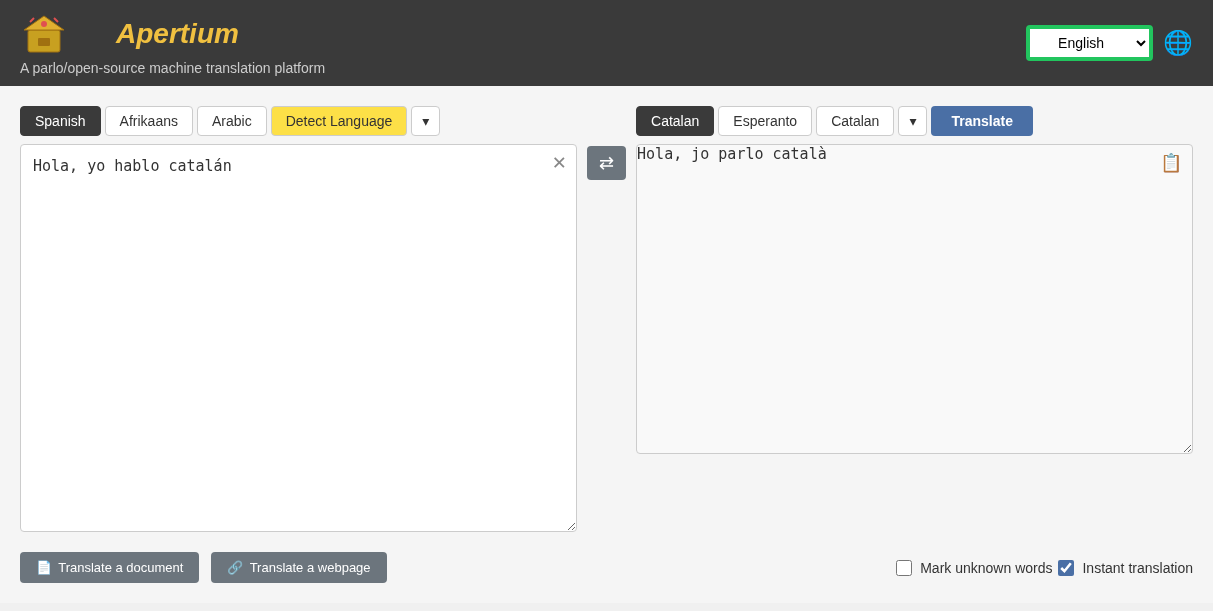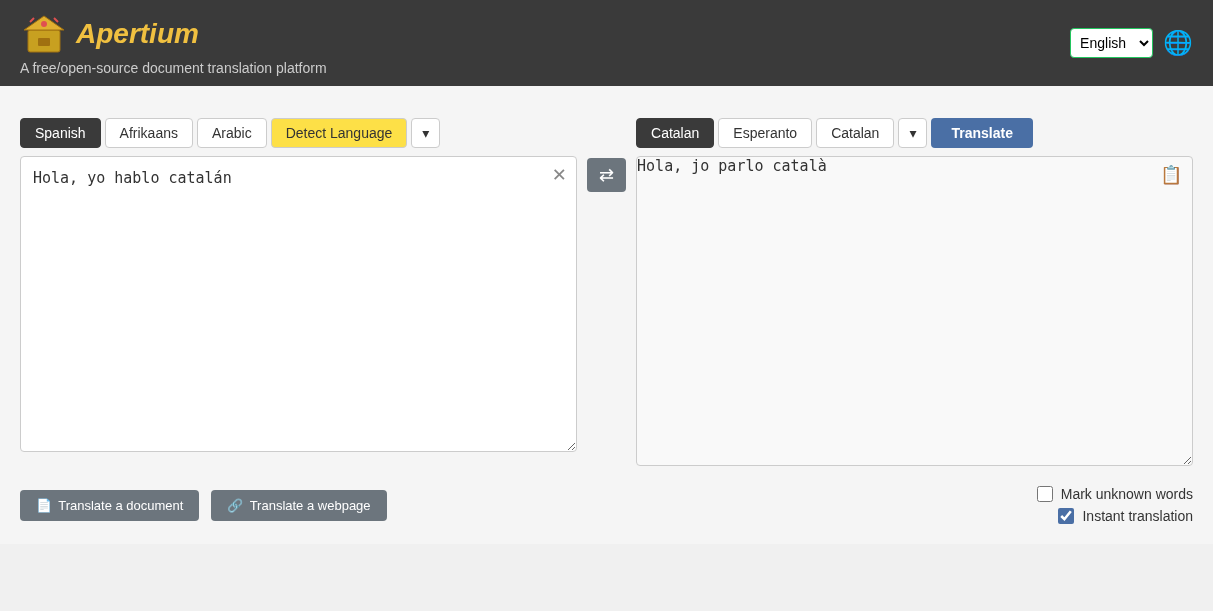--- a/index.html
+++ b/index.html
@@ -24,35 +24,36 @@
     }
     .logo-icon {
       width: 48px;
       height: 48px;
     }
     .logo-text {
       color: #f0c040;
       font-size: 28px;
       font-weight: bold;
       font-style: italic;
+      margin-left: 40px;
     }
     .tagline {
       color: #cccccc;
       font-size: 14px;
       margin-top: 2px;
     }
     .header-right {
       display: flex;
       align-items: center;
       gap: 10px;
     }
     .lang-select {
-      padding: 5px 5px;
-      font-size: 14px;
-      border: 1px solid #22c55e;
+      padding: 5px 24px;
+      font-size: 14px;
+      border: 4px solid #22c55e;
       border-radius: 4px;
       background: white;
       cursor: pointer;
     }
     .globe-icon {
       color: white;
       font-size: 24px;
       cursor: pointer;
     }
 
@@ -60,21 +61,20 @@
     .main {
       padding: 20px;
       background: #f5f5f5;
     }
 
     
     .translator-container {
       display: flex;
       gap: 10px;
       align-items: flex-start;
-      margin-top: 12px;
     }
 
     .left-panel {
       flex: 1;
     }
     .right-panel {
       flex: 1;
     }
 
     .lang-bar {
@@ -138,21 +138,21 @@
       cursor: pointer;
       font-weight: bold;
     }
 
     
     .source-textarea-wrapper {
       position: relative;
     }
     .source-textarea {
       width: 100%;
-      height: 296px;
+      height: 388px;
       padding: 12px;
       font-size: 15px;
       border: 1px solid #ccc;
       border-radius: 4px;
       resize: both;
       background: white;
       color: #333;
       outline: none;
     }
     .clear-btn {
@@ -210,21 +210,20 @@
       color: white;
       border: none;
       border-radius: 4px;
       cursor: pointer;
       display: flex;
       align-items: center;
       gap: 6px;
     }
     .bottom-right {
       display: flex;
-      flex-direction: column;
       align-items: flex-end;
       gap: 6px;
     }
     .checkbox-row {
       display: flex;
       align-items: center;
       gap: 8px;
       font-size: 14px;
       color: #333;
     }
@@ -258,21 +257,21 @@
       <svg class="logo-icon" viewBox="0 0 48 48" xmlns="http://www.w3.org/2000/svg">
         <rect x="8" y="20" width="32" height="22" rx="2" fill="#c8a020" stroke="#a07010" stroke-width="1"></rect>
         <polygon points="4,20 24,6 44,20" fill="#e0b030" stroke="#a07010" stroke-width="1"></polygon>
         <line x1="10" y1="12" x2="14" y2="8" stroke="#e05050" stroke-width="2"></line>
         <line x1="38" y1="12" x2="34" y2="8" stroke="#e05050" stroke-width="2"></line>
         <circle cx="24" cy="14" r="3" fill="#e05050"></circle>
         <rect x="18" y="28" width="12" height="8" rx="1" fill="#a07010"></rect>
       </svg>
       <span class="logo-text">Apertium</span>
     </div>
-    <span class="tagline">A free/open-source document translation platform</span>
+    <span class="tagline">A parlo/open-source machine translation platform</span>
   </div>
   <div class="header-right">
     <select class="lang-select">
       <option>English</option>
       <option>Spanish</option>
       <option>French</option>
       <option>German</option>
       <option>Italian</option>
     </select>
     <span class="globe-icon">🌐</span>

